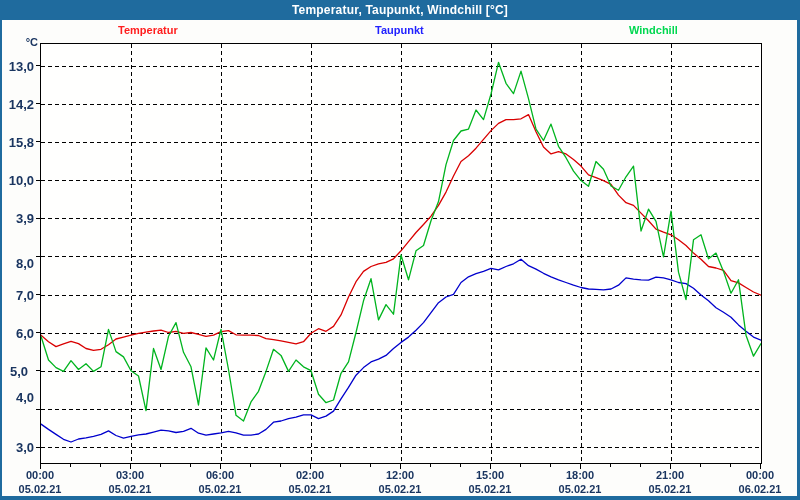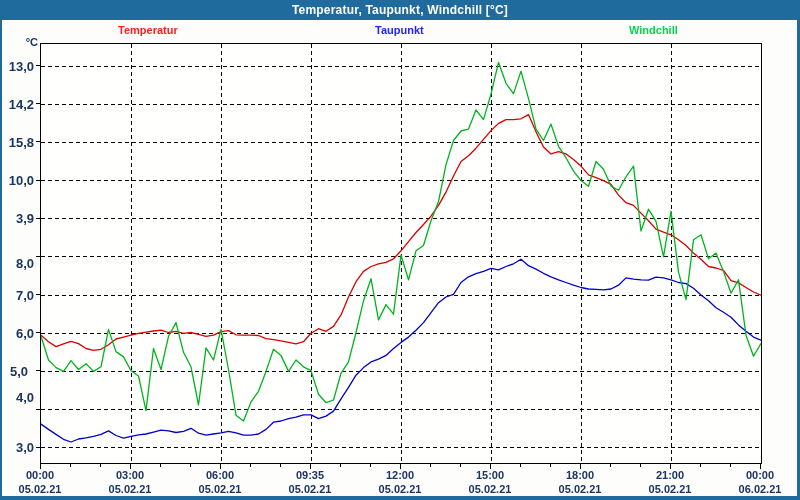--- a/index.html
+++ b/index.html
@@ -103,21 +103,21 @@
       </div>
       <div class="x-tick-label" style="left: 130px; top: 468px;">
         <div>03:00</div>
         <div>05.02.21</div>
       </div>
       <div class="x-tick-label" style="left: 220px; top: 468px;">
         <div>06:00</div>
         <div>05.02.21</div>
       </div>
       <div class="x-tick-label" style="left: 310px; top: 468px;">
-        <div>09:35</div>
+        <div>02:00</div>
         <div>05.02.21</div>
       </div>
       <div class="x-tick-label" style="left: 400px; top: 468px;">
         <div>12:00</div>
         <div>05.02.21</div>
       </div>
       <div class="x-tick-label" style="left: 490px; top: 468px;">
         <div>15:00</div>
         <div>05.02.21</div>
       </div>

